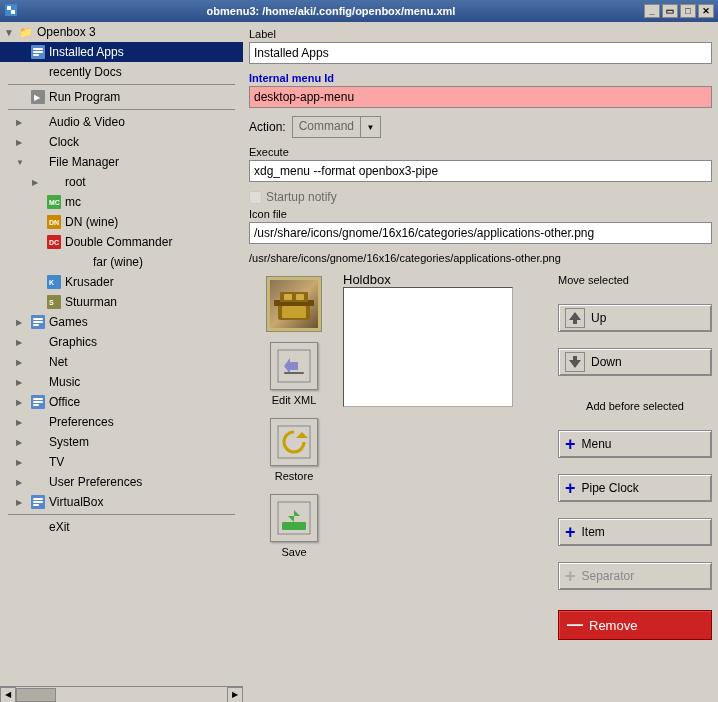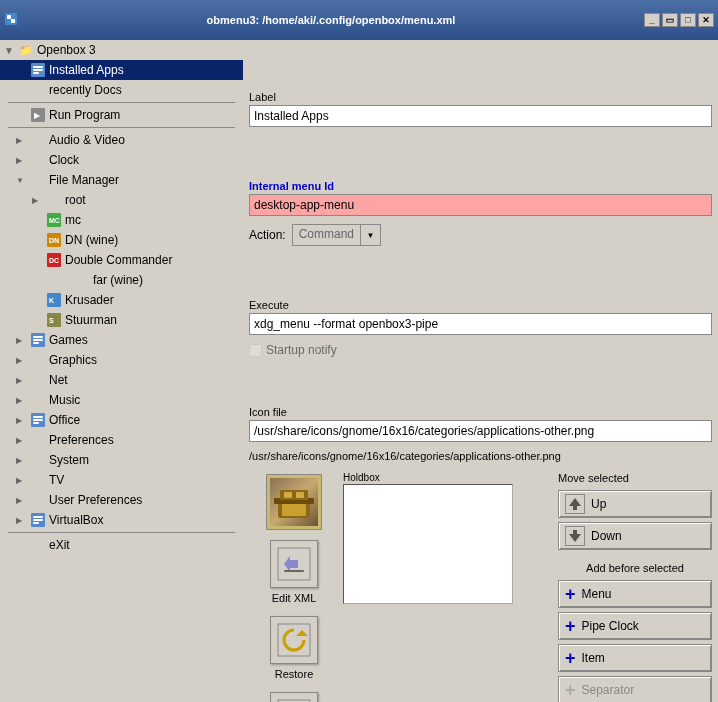--- a/index.html
+++ b/index.html
@@ -9,21 +9,21 @@
       background: #d4d0c8;
       width: 718px;
       height: 702px;
       overflow: hidden;
     }
 
     
     .titlebar {
       background: linear-gradient(to bottom, #4a6fa5, #2e4f8a);
       color: white;
-      height: 40px;
+      height: 22px;
       display: flex;
       align-items: center;
       justify-content: space-between;
       padding: 0 4px;
       font-size: 11px;
       font-weight: bold;
     }
     .titlebar-buttons {
       display: flex;
       gap: 2px;
@@ -101,21 +101,20 @@
       font-size: 12px;
       font-weight: normal;
       margin-bottom: 2px;
     }
 
     .field-group {
       display: flex;
       flex-direction: column;
       gap: 2px;
       margin-bottom: 4px;
-      margin-top: 45px;
     }
 
     .field-label {
       font-size: 11px;
       color: #000;
     }
 
     .field-label.blue {
       color: #0000cc;
       font-weight: bold;
@@ -239,37 +238,37 @@
     .action-btn-label {
       font-size: 11px;
     }
 
     .holdbox-col {
       flex: 1;
       margin-left: 4px;
     }
 
     .holdbox-title {
-      font-size: 10px;
+      font-size: 13px;
       margin-bottom: 6px;
     }
 
     .holdbox-area {
       border: 1px inset #aaa;
       background: white;
       height: 120px;
       width: 170px;
     }
 
     
     .right-buttons-col {
       width: 160px;
       display: flex;
       flex-direction: column;
-      gap: 4px;
+      gap: 16px;
       padding: 2px 0 2px 6px;
     }
 
     .move-section-title {
       font-size: 11px;
       margin-bottom: 2px;
     }
 
     .move-btn, .add-btn {
       display: flex;

